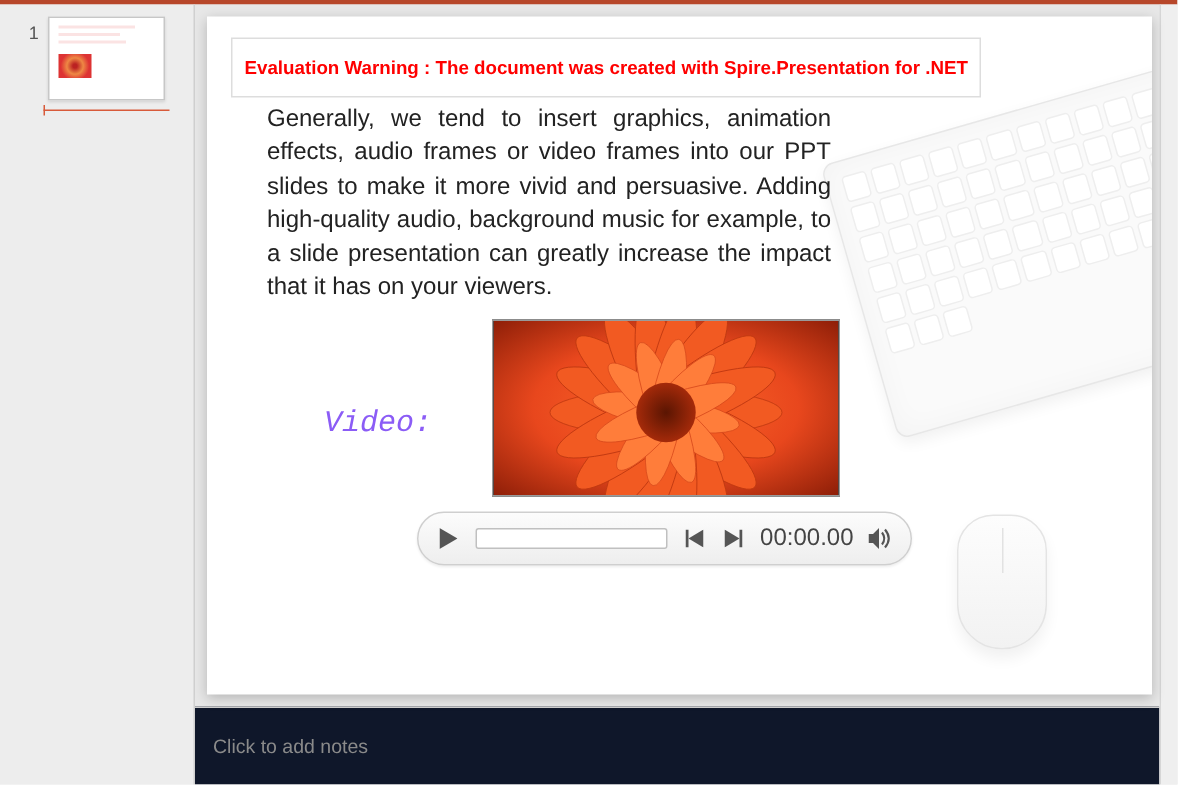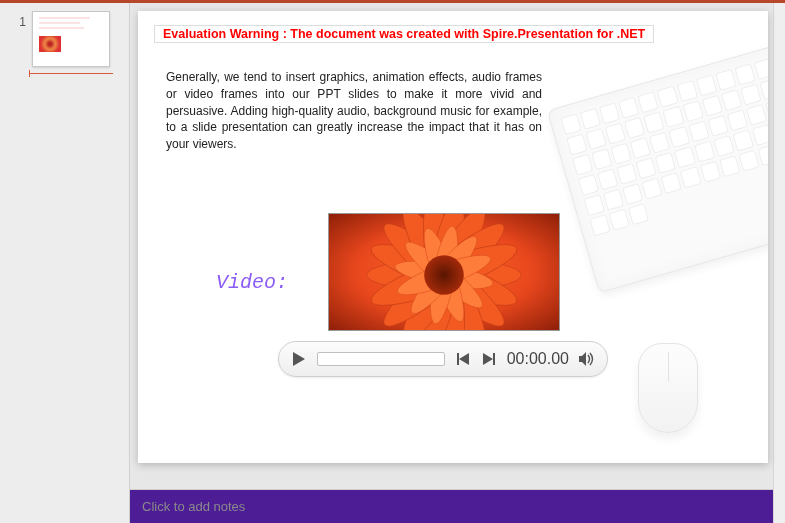--- a/index.html
+++ b/index.html
@@ -142,31 +142,31 @@
     left:50%; top:8px;
     width:1px; height:30px;
     background:#e2e2e2;
   }
   .eval-banner {
     position: absolute;
     top: 14px;
     left: 16px;
     background: #fff;
     border: 1px solid #ddd;
-    padding: 1px 8px;
+    padding: 12px 8px;
     font-size: 12.5px;
     color: #ff0000;
     font-weight: 600;
   }
   .body-text {
     position: absolute;
     top: 58px;
-    left: 28px;
+    left: 40px;
     width: 376px;
-    font-size: 12px;
+    font-size: 16px;
     color: #222;
     line-height: 1.4;
     text-align: justify;
   }
   .video-label {
     position: absolute;
     left: 78px;
     top: 260px;
     font-size: 20px;
     color: #8b5cf6;
@@ -219,22 +219,22 @@
     background: #fff;
     border: 1px solid #c0c0c0;
     border-radius: 2px;
   }
   .timecode {
     font-size: 16px;
     color: #444;
     font-variant-numeric: tabular-nums;
   }
   .notes {
-    height: 34px;
-    background: #4c1d95;
+    height: 52px;
+    background: #0f172a;
     border-top: 1px solid #cfcfcf;
     display: flex;
     align-items: center;
     padding-left: 12px;
     font-size: 13px;
     color: #8a8a8a;
   }
   .right-scroll {
     width: 12px;
     background: #efefef;

